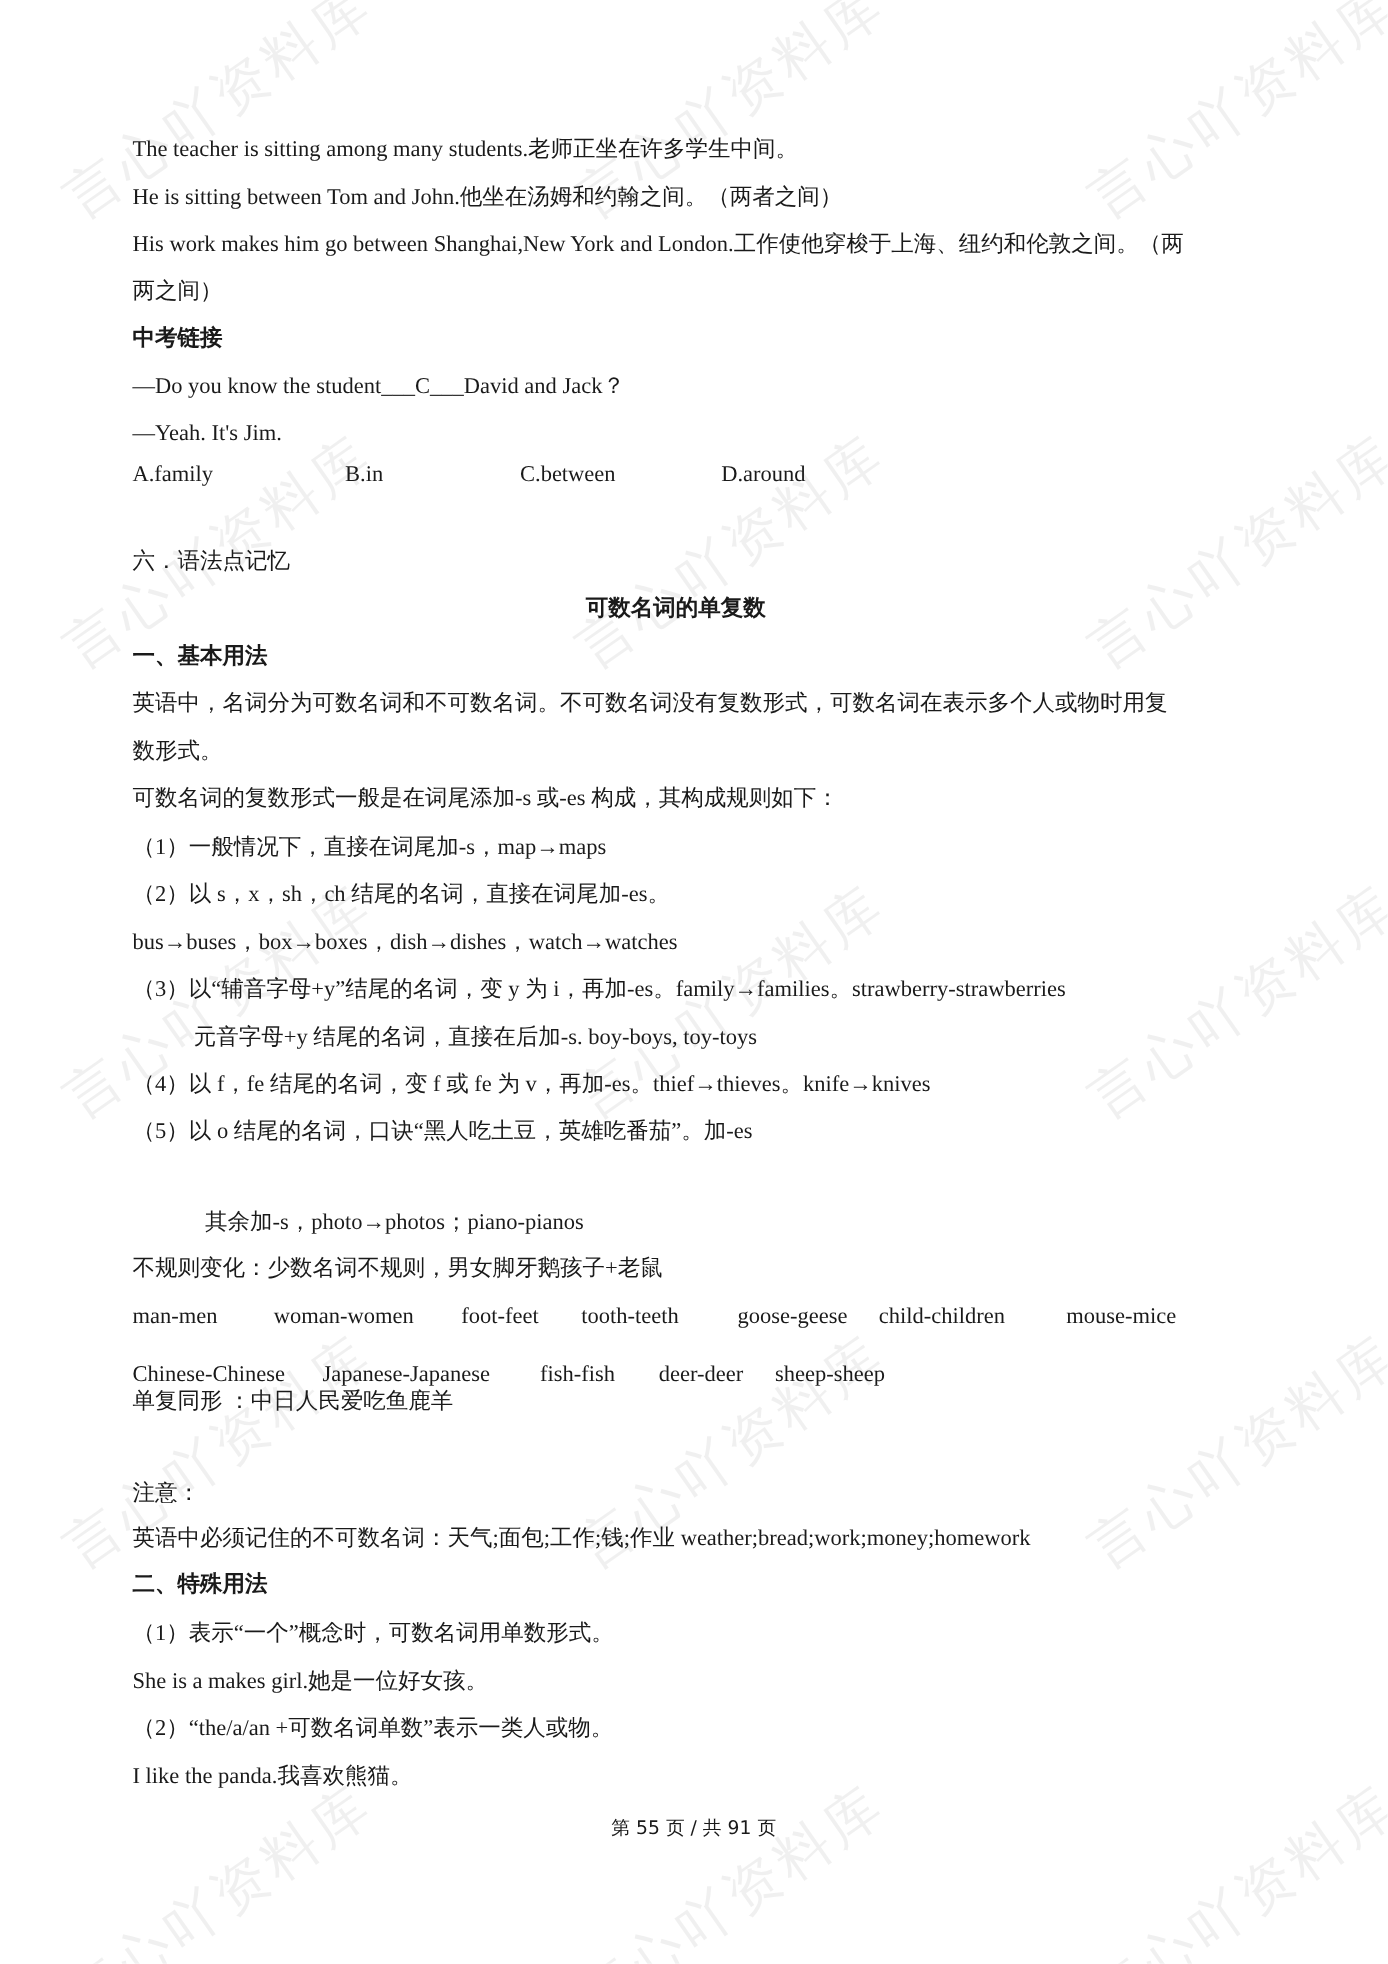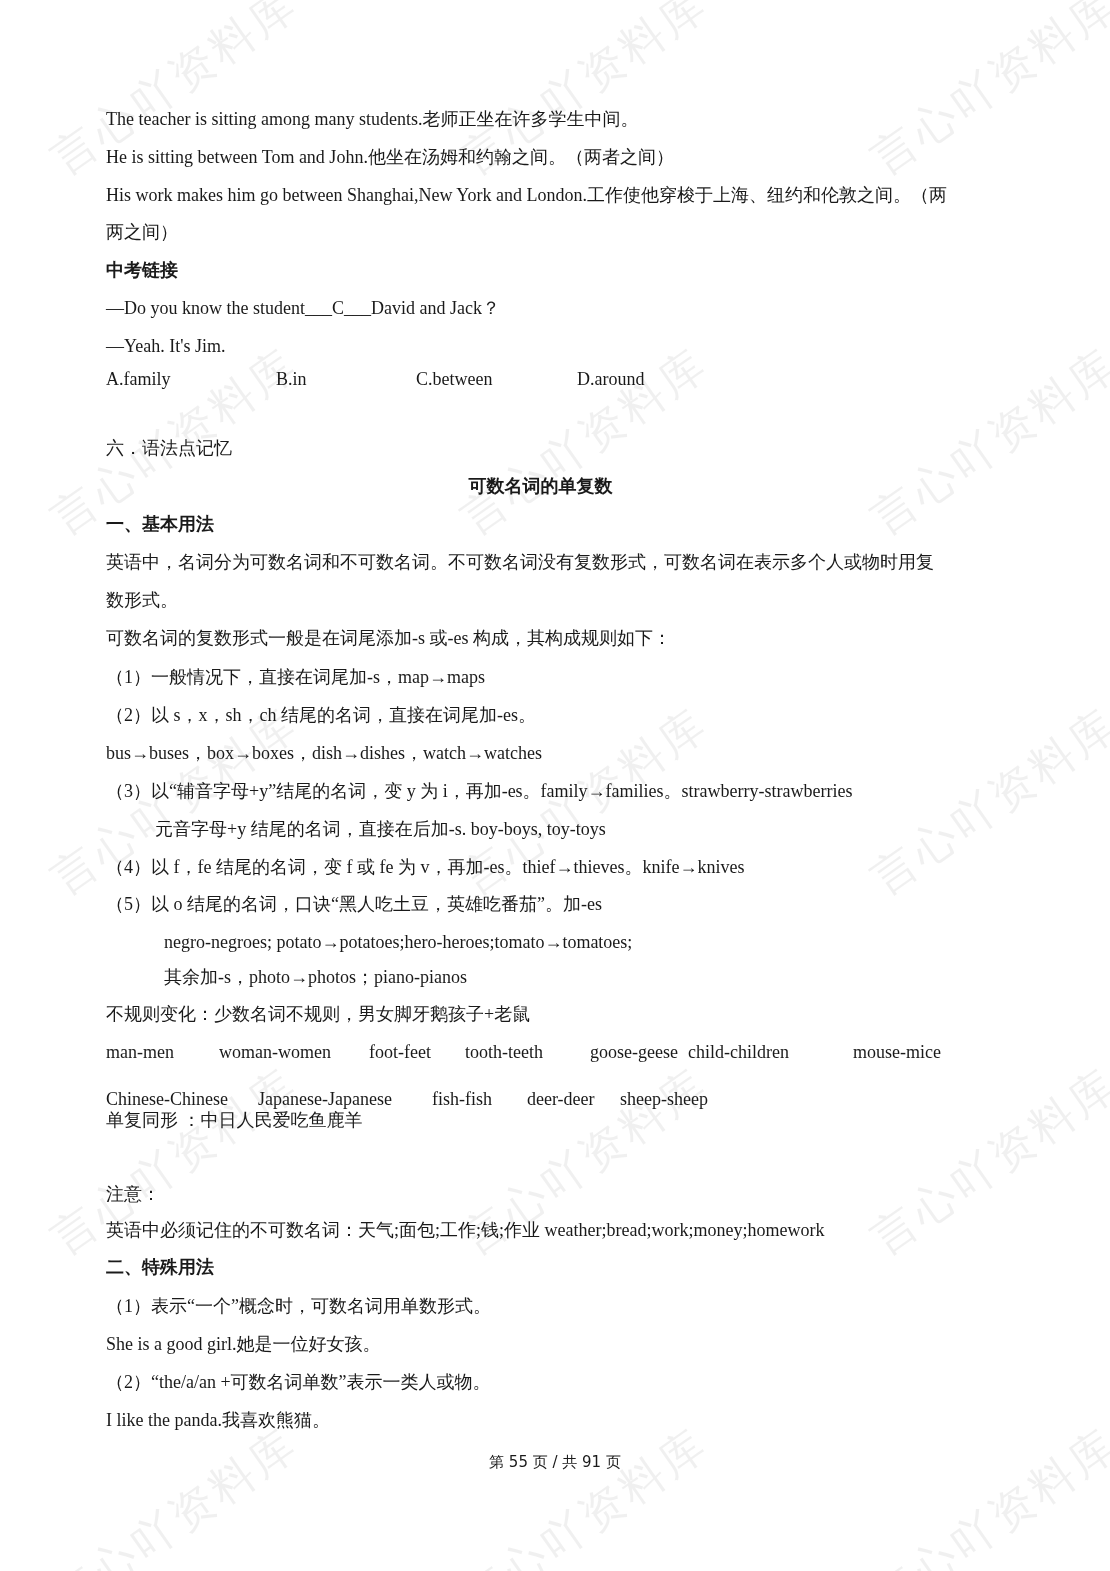--- a/index.html
+++ b/index.html
@@ -73,46 +73,45 @@
   <div class="line" style="top:589px">数形式。</div>
   <div class="line" style="top:627px">可数名词的复数形式一般是在词尾添加-s 或-es 构成，其构成规则如下：</div>
 
   <div class="line" style="top:666px">（1）一般情况下，直接在词尾加-s，map→maps</div>
   <div class="line" style="top:704px">（2）以 s，x，sh，ch 结尾的名词，直接在词尾加-es。</div>
   <div class="line" style="top:742px">bus→buses，box→boxes，dish→dishes，watch→watches</div>
   <div class="line" style="top:780px">（3）以“辅音字母+y”结尾的名词，变 y 为 i，再加-es。family→families。strawberry-strawberries</div>
   <div class="line indent1" style="top:818px">元音字母+y 结尾的名词，直接在后加-s. boy-boys, toy-toys</div>
   <div class="line" style="top:856px">（4）以 f，fe 结尾的名词，变 f 或 fe 为 v，再加-es。thief→thieves。knife→knives</div>
   <div class="line" style="top:893px">（5）以 o 结尾的名词，口诀“黑人吃土豆，英雄吃番茄”。加-es</div>
-  <div class="line indent2" style="top:931px">negro-negroes; potato→potatoes;hero-heroes;tomato→tomatoes;</div>
   <div class="line indent2" style="top:966px">其余加-s，photo→photos；piano-pianos</div>
 
   <div class="line" style="top:1003px">不规则变化：少数名词不规则，男女脚牙鹅孩子+老鼠</div>
   <div class="line" style="top:1041px; width:900px; height:22px">
     <span class="cell" style="left:0">man-men</span>
     <span class="cell" style="left:113px">woman-women</span>
     <span class="cell" style="left:263px">foot-feet</span>
     <span class="cell" style="left:359px">tooth-teeth</span>
     <span class="cell" style="left:484px">goose-geese</span>
-    <span class="cell" style="left:582px">child-children</span>
+    <span class="cell" style="left:597px">child-children</span>
     <span class="cell" style="left:747px">mouse-mice</span>
   </div>
 
   <div class="line" style="top:1109px">单复同形 ：中日人民爱吃鱼鹿羊</div>
   <div class="line" style="top:1088px; width:900px; height:22px">
     <span class="cell" style="left:0">Chinese-Chinese</span>
     <span class="cell" style="left:152px">Japanese-Japanese</span>
     <span class="cell" style="left:326px">fish-fish</span>
     <span class="cell" style="left:421px">deer-deer</span>
     <span class="cell" style="left:514px">sheep-sheep</span>
   </div>
 
   <div class="line" style="top:1183px">注意：</div>
   <div class="line" style="top:1219px">英语中必须记住的不可数名词：天气;面包;工作;钱;作业 weather;bread;work;money;homework</div>
 
   <div class="line bold" style="top:1256px">二、特殊用法</div>
   <div class="line" style="top:1295px">（1）表示“一个”概念时，可数名词用单数形式。</div>
-  <div class="line" style="top:1333px">She is a good girl.她是一位好女孩。</div>
+  <div class="line" style="top:1333px">She is a makes girl.她是一位好女孩。</div>
   <div class="line" style="top:1371px">（2）“the/a/an +可数名词单数”表示一类人或物。</div>
   <div class="line" style="top:1409px">I like the panda.我喜欢熊猫。</div>
 
   <div class="footer" style="top:1453px">第 55 页 / 共 91 页</div>
 </div>
 
 </body></html>

